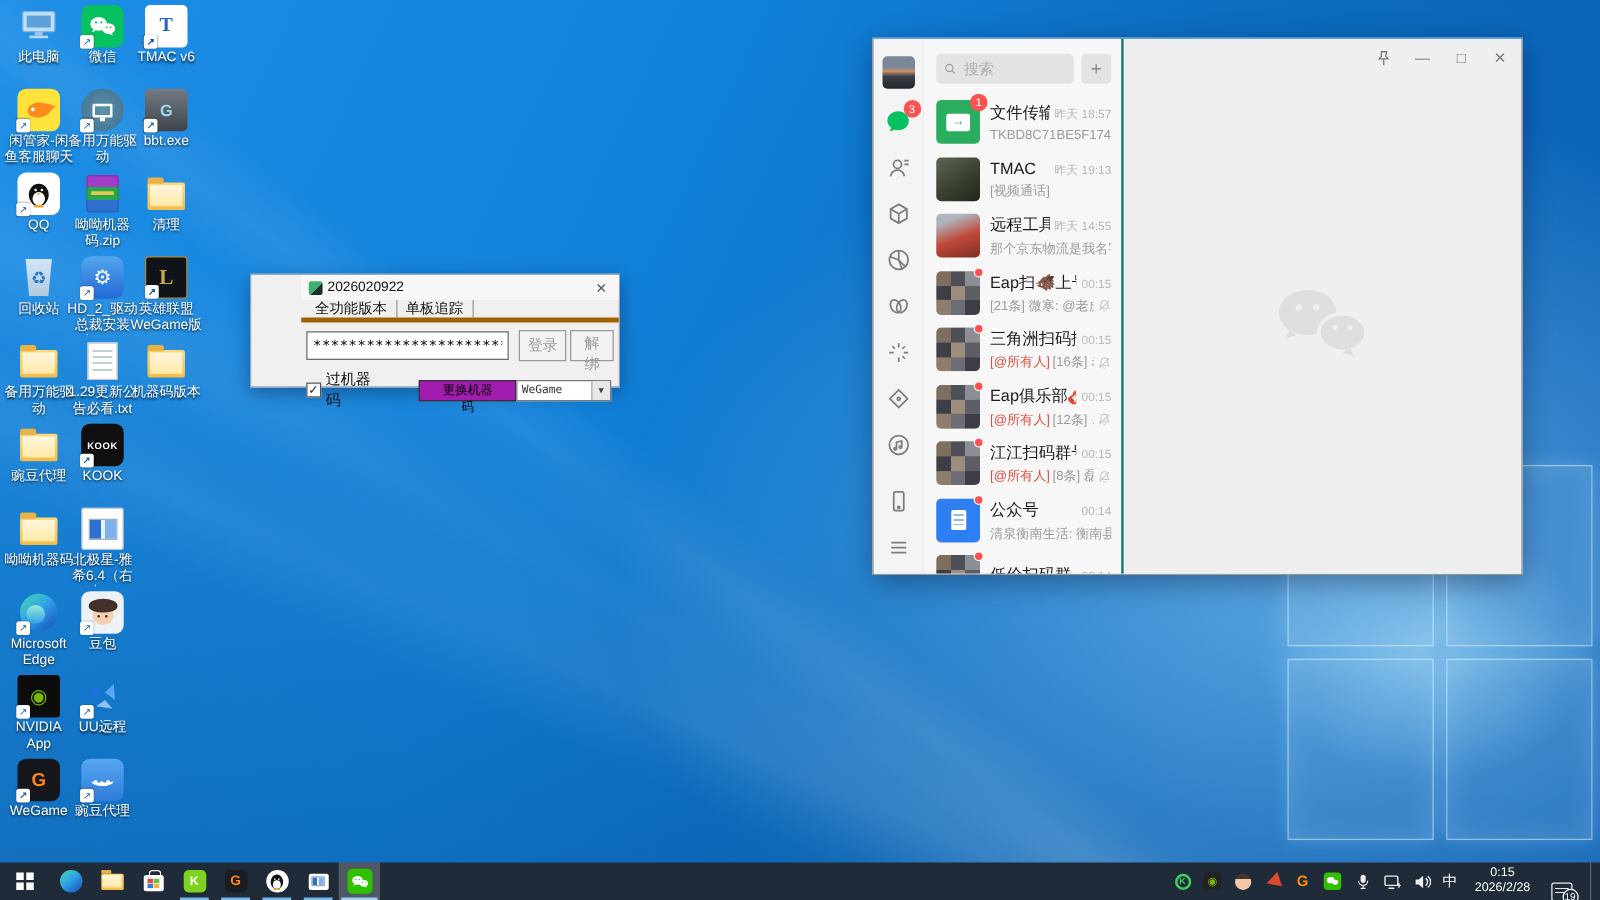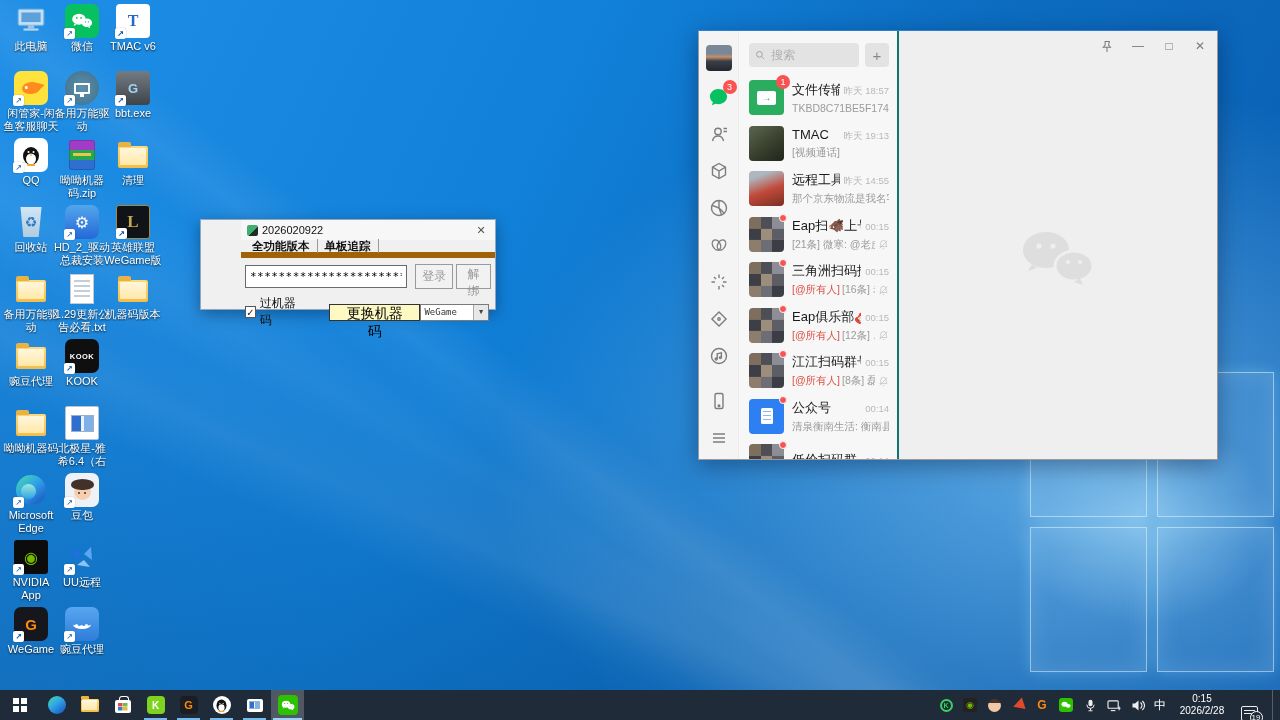--- a/index.html
+++ b/index.html
@@ -86,35 +86,35 @@
   .t-wandou i::after{content:"";position:absolute;left:2px;top:4px;width:3px;height:3px;border-radius:50%;
     background:#fff;box-shadow:5px 1px #fff,10px 0 #fff;}
 
   
   .dlg{position:absolute;left:200px;top:219px;width:296px;height:91px;background:#f0f0f0;
     border:1px solid #8fa7bf;box-shadow:0 4px 14px rgba(0,0,20,.35);z-index:4;font-size:12px;color:#111;padding-left:40px;}
   .dlg-title{height:20px;display:flex;align-items:center;padding:0 6px;background:#f7f7f7;font-size:11px;}
   .dlg-ico{width:11px;height:11px;margin-right:4px;border-radius:2px;
     background:linear-gradient(135deg,#3fae6e 55%,#1f2f28 55%);}
   .dlg-close{margin-left:auto;color:#555;font-size:11px;width:16px;text-align:center;cursor:default;}
-  .dlg-tabs{height:18px;display:flex;align-items:center;border-bottom:6px solid #a16207;
-    padding-left:4px;font-size:11.5px;font-weight:bold;}
+  .dlg-tabs{height:18px;display:flex;align-items:center;border-bottom:4px solid #a16207;
+    padding-left:4px;font-size:11.5px;}
   .dtab{padding:0 7px;border-right:1px solid #9a9a9a;height:14px;line-height:14px;}
   .dlg-body{padding:6px 4px 5px;}
   .drow1{display:flex;align-items:center;}
   .pw{width:200px;height:23px;border:1px solid #6a6a6a;background:#fff;padding:2px 4px;
     font-family:"DejaVu Sans Mono",monospace;font-size:11px;letter-spacing:.5px;}
   .dbtn{height:25px;background:#f2f2f2;border:1px solid #9a9a9a;font-size:12px;
     font-family:"Liberation Sans",sans-serif;}
   .dbtn.dis{color:#9a9a9a;}
   .drow2{display:flex;align-items:center;margin-top:6px;}
   .cbx{display:flex;align-items:center;gap:4px;}
   .cbx .box{width:12px;height:12px;border:1px solid #555;background:#fff;font-size:10px;line-height:11px;
     text-align:center;color:#222;}
-  .chg{height:17px;border:1px solid #333;background:#fef9c3;font-size:14px;padding:0 14px;margin-left:28px;}
+  .chg{height:17px;border:1px solid #333;background:#a21caf;font-size:10px;padding:0 14px;margin-left:28px;}
   .combo{margin-left:auto;margin-right:2px;width:78px;height:17px;border:1px solid #7a7a7a;background:#fff;
     display:flex;align-items:stretch;font-family:"DejaVu Sans Mono",monospace;font-size:9px;}
   .combo .val{flex:1;padding:2px 3px;overflow:hidden;white-space:nowrap;color:#333;}
   .combo .dd{width:15px;background:#e8e8e8;border-left:1px solid #aaa;font-size:7px;color:#444;
     display:flex;align-items:center;justify-content:center;}
 
   
   .wx{position:absolute;left:698px;top:30px;width:520px;height:430px;background:#f0f0f0;
     border:1px solid #9a9a9a;border-top:1px solid #2a7fd4;box-shadow:0 6px 22px rgba(0,0,30,.35);
     display:flex;z-index:3;overflow:hidden;}

